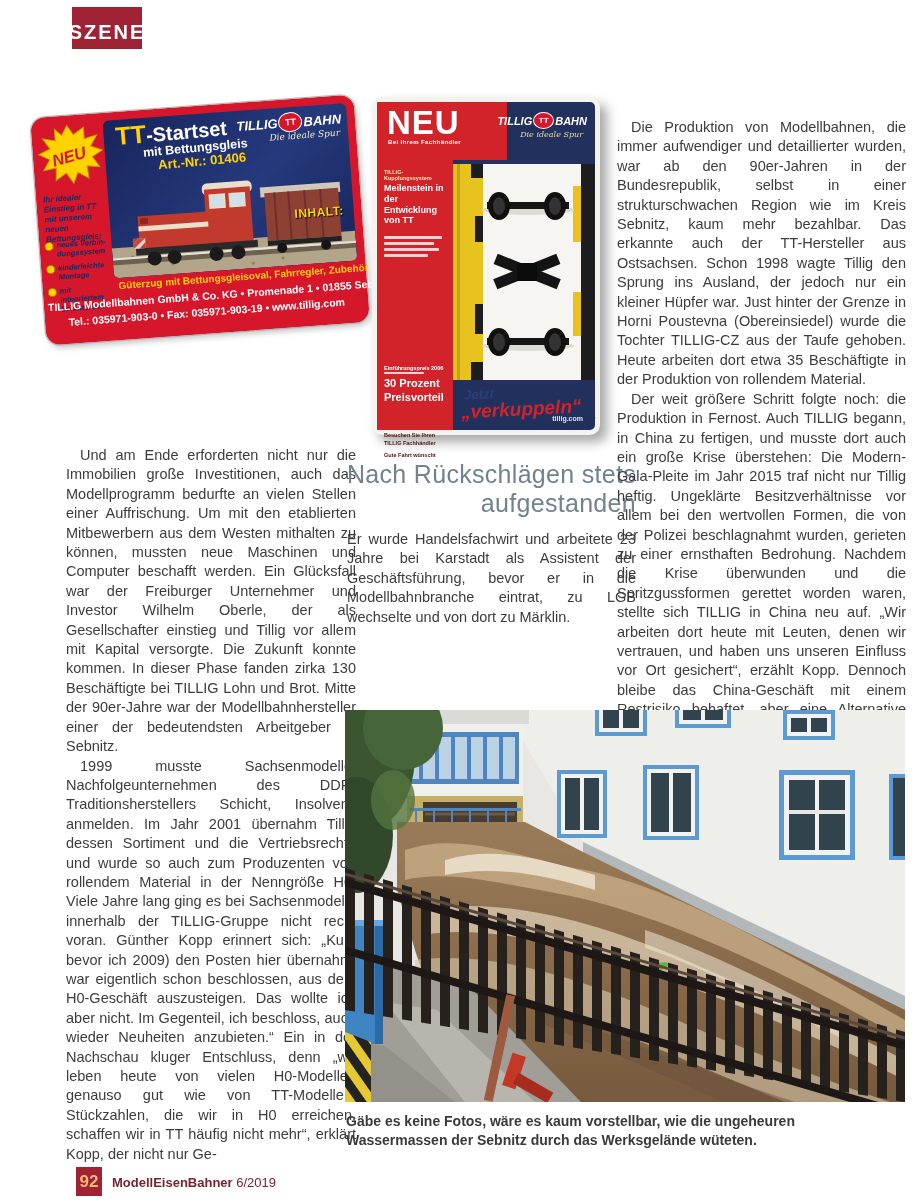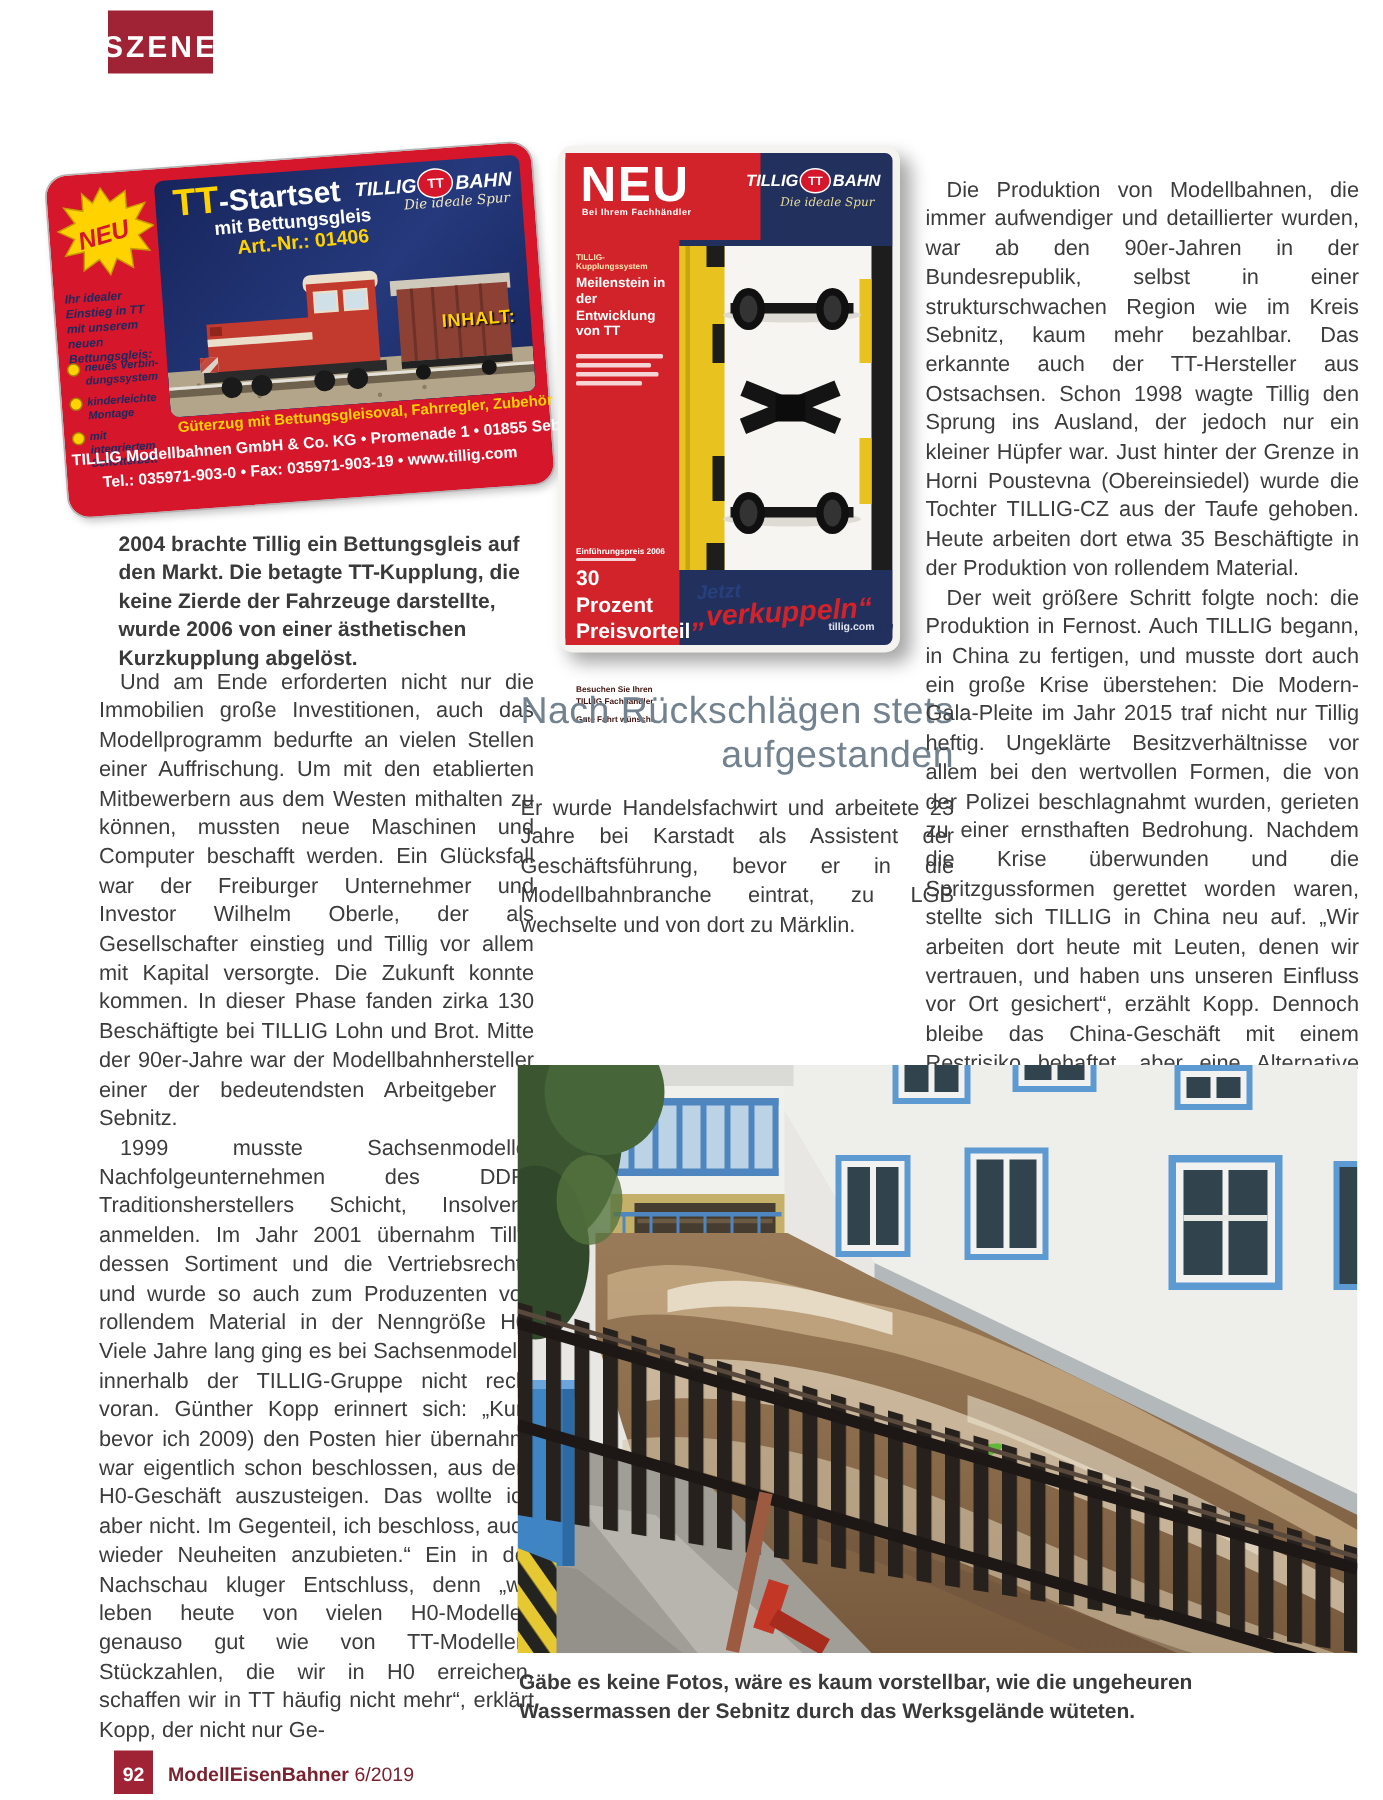--- a/index.html
+++ b/index.html
@@ -12,21 +12,21 @@
   
   .col{position:absolute;font-size:14.5px;line-height:19.4px;text-align:justify;color:#3c3c3c;}
   .col p{margin:0;}
   .col p.ind{text-indent:14px;}
   .crosshead{font-size:25px;line-height:29px;color:#72828f;text-align:right;margin:14px 0 12px 0 !important;
              font-weight:400;letter-spacing:.3px;}
   .caption{position:absolute;font-size:14px;line-height:19px;font-weight:bold;color:#3a3a3a;text-align:left;}
   
   .folio-box{position:absolute;left:76px;top:1167px;width:26px;height:30px;background:#a02235;
              display:flex;align-items:center;justify-content:center;}
-  .folio-box span{color:#ffffff;font-weight:bold;font-size:13px;text-align:right;}
+  .folio-box span{color:#fdba74;font-weight:bold;font-size:17px;text-align:right;}
   .folio-text{position:absolute;left:112px;top:1175px;font-size:13px;color:#7a222e;}
   .folio-text .mag{font-weight:bold;}
   
   .startset{position:absolute;left:38px;top:106px;width:324px;height:228px;background:#d6162b;
             border-radius:14px;transform:rotate(-4.2deg);box-shadow:2px 3px 6px rgba(0,0,0,.25);
             outline:1px solid #b2b2b2;}
   .startset .bluepanel{position:absolute;left:72px;top:8px;right:8px;height:158px;border-radius:6px;
             background:linear-gradient(135deg,#17255c 0%,#25397c 55%,#17255c 100%);overflow:hidden;}
   .ss-title{position:absolute;left:12px;top:2px;line-height:1.05;transform:rotate(-1deg);}
   .ss-title .tt{color:#ffd200;font-size:25px;font-weight:bold;}
@@ -56,21 +56,21 @@
   .brochure{position:absolute;left:372px;top:97px;width:228px;height:338px;background:#22305e;
             border:5px solid #f4f3ef;border-radius:10px;box-shadow:7px 7px 12px rgba(0,0,0,.35);box-sizing:border-box;}
   .br-redtop{position:absolute;left:0;top:0;width:130px;height:58px;background:#d2232a;}
   .br-neu{color:#fff;font-size:33px;font-weight:bold;line-height:1;padding:4px 0 0 10px;letter-spacing:1px;}
   .br-neusub{color:#fff;font-size:6px;font-weight:bold;padding-left:11px;letter-spacing:.4px;}
   .br-redcol{position:absolute;left:0;top:58px;width:76px;bottom:0;background:#d2232a;}
   .br-syslabel{color:#f7e3b0;font-size:5.5px;font-weight:bold;margin:9px 6px 2px 7px;}
   .br-headline{color:#fff;font-size:9px;font-weight:bold;line-height:1.2;margin:0 6px 0 7px;}
   .bar{height:3px;background:rgba(255,255,255,.8);border-radius:1px;margin:3px 0 0 7px;}
   .br-introprice{color:#fff;font-size:5.5px;font-weight:bold;margin:108px 6px 1px 7px;}
-  .br-discount{color:#fff;font-size:14px;font-weight:bold;line-height:1.25;margin:3px 6px 0 7px;}
+  .br-discount{color:#fff;font-size:11px;font-weight:bold;line-height:1.25;margin:3px 6px 0 7px;}
   .br-dealer{color:#43140f;font-size:5.5px;font-weight:bold;line-height:1.5;margin:26px 6px 0 7px;}
   .br-photo{position:absolute;left:76px;top:62px;width:142px;height:216px;background:#f6f5f1;}
   .br-overlay{position:absolute;left:84px;top:282px;width:138px;transform:rotate(-3deg);}
   .ov-jetzt{color:#27407c;font-size:13px;font-weight:bold;font-style:italic;margin-left:4px;}
   .ov-verk{color:#d2232a;font-size:19px;font-weight:bold;font-style:italic;line-height:1;white-space:nowrap;}
   .ov-neu{color:#22305e;font-size:11px;font-weight:bold;font-style:italic;text-align:right;margin-right:4px;}
   .br-site{position:absolute;right:12px;bottom:8px;color:#dfe3ee;font-size:7px;font-weight:bold;}
   
   .floodwrap{position:absolute;left:345px;top:710px;width:560px;height:392px;overflow:hidden;}
   svg{display:block;}
@@ -236,21 +236,20 @@
     </div>
 
     <div class="br-overlay">
       <div class="ov-jetzt">Jetzt</div>
       <div class="ov-verk">„verkuppeln“</div>
       <div class="ov-neu">wir sie neu!</div>
     </div>
     <div class="br-site">tillig.com</div>
   </div>
 
-  <div class="caption" style="left:79px;top:353px;width:282px;">2004 brachte Tillig ein Bettungsgleis auf den Markt. Die betagte TT-Kupplung, die keine Zierde der Fahrzeuge darstellte, wurde 2006 von einer ästhetischen Kurzkupplung abgelöst.</div>
 
   <div class="col" style="left:66px;top:446px;width:290px;">
     <p class="ind">Und am Ende erforderten nicht nur die Immobilien große Investitionen, auch das Modellprogramm bedurfte an vielen Stellen einer Auffrischung. Um mit den etablierten Mitbewerbern aus dem Westen mithalten zu können, mussten neue Maschinen und Computer beschafft werden. Ein Glücksfall war der Freiburger Unternehmer und Investor Wilhelm Oberle, der als Gesellschafter einstieg und Tillig vor allem mit Kapital versorgte. Die Zukunft konnte kommen. In dieser Phase fanden zirka 130 Beschäftigte bei TILLIG Lohn und Brot. Mitte der 90er-Jahre war der Modellbahnhersteller einer der bedeutendsten Arbeitgeber in Sebnitz.</p>
     <p class="ind">1999 musste Sachsenmodelle, Nachfolgeunternehmen des DDR-Traditionsherstellers Schicht, Insolvenz anmelden. Im Jahr 2001 übernahm Tillig dessen Sortiment und die Vertriebsrechte und wurde so auch zum Produzenten von rollendem Material in der Nenngröße H0. Viele Jahre lang ging es bei Sachsenmodelle innerhalb der TILLIG-Gruppe nicht recht voran. Günther Kopp erinnert sich: „Kurz bevor ich 2009) den Posten hier übernahm, war eigentlich schon beschlossen, aus dem H0-Geschäft auszusteigen. Das wollte ich aber nicht. Im Gegenteil, ich beschloss, auch wieder Neuheiten anzubieten.“ Ein in der Nachschau kluger Entschluss, denn „wir leben heute von vielen H0-Modellen genauso gut wie von TT-Modellen. Stückzahlen, die wir in H0 erreichen, schaffen wir in TT häufig nicht mehr“, erklärt Kopp, der nicht nur Ge-</p>
   </div>
 
   <div class="col" style="left:347px;top:446px;width:289px;">
     <p class="crosshead">Nach Rückschlägen stets aufgestanden</p>
     <p>Er wurde Handelsfachwirt und arbeitete 23 Jahre bei Karstadt als Assistent der Geschäftsführung, bevor er in die Modellbahnbranche eintrat, zu LGB wechselte und von dort zu Märklin.</p>
   </div>

